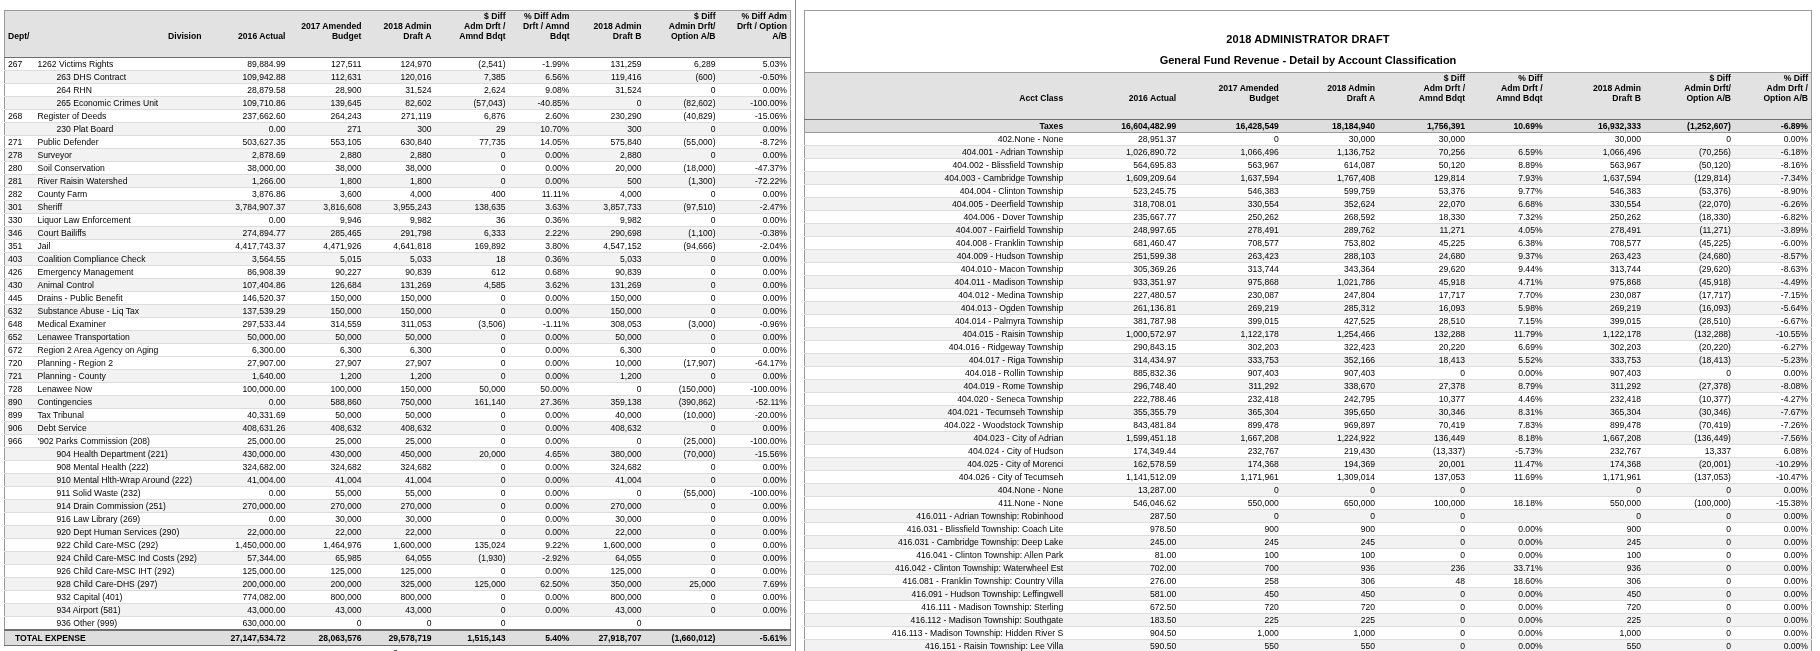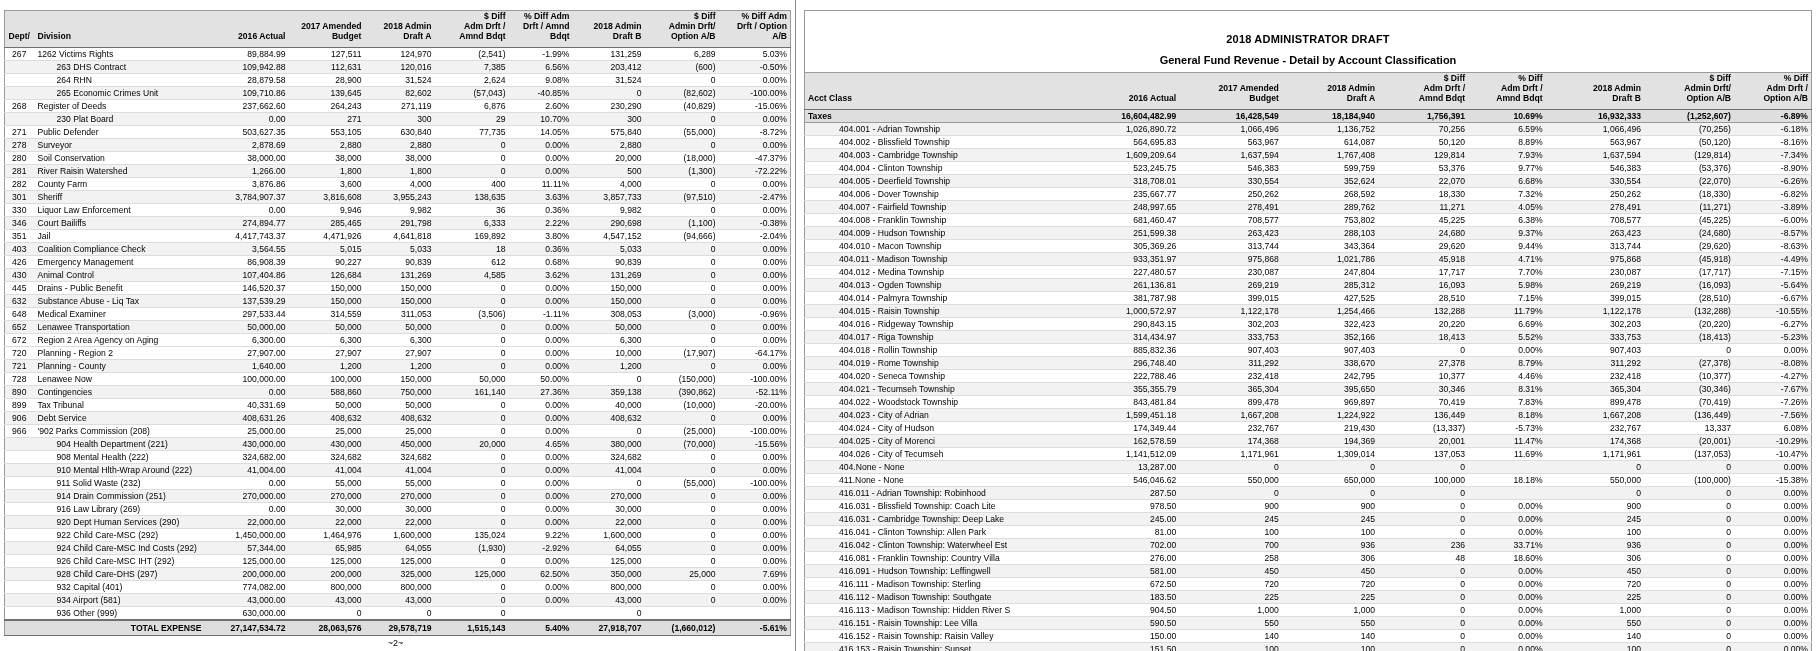--- a/index.html
+++ b/index.html
@@ -14,36 +14,36 @@
   .divider { width:1px; background:#8a8a8a; margin:0; height:651px; }
   .panel-right { width:1024px; height:651px; padding:10px 8px 0 8px; }
 
   table { border-collapse:collapse; font-size:8.6px; width:100%; table-layout:fixed; }
   td, th { padding:0 3px; white-space:nowrap; overflow:hidden; }
 
   
   .grid { border:1px solid #9a9a9a; }
   thead th {
     background:#e2e2e2; font-weight:bold; vertical-align:bottom;
-    line-height:1.18; padding-bottom:6px; font-size:8.6px;margin-top:40px;
+    line-height:1.18; padding-bottom:16px; font-size:8.6px;margin-top:40px;
   }
   .hdr-row th { border-bottom:1px solid #6f6f6f; }
   .num { text-align:right; }
-  .txt { text-align:left; }
+  .txt { text-align:right; }
   tbody tr { height:12.3px; }
   tbody td { border-bottom:1px solid #dcdcdc; line-height:12px; }
   tbody tr.alt td { background:#f2f2f2; }
   tbody tr.total td {
     background:#dedede; font-weight:bold;
     border-top:2px solid #6f6f6f; border-bottom:1px solid #6f6f6f;
     height:14px;
   }
   tbody tr.grouphdr td { font-weight:bold; background:#dedede;
     border-bottom:1px solid #9a9a9a; }
-  .c-dept { text-align:center; padding-right:4px; }
+  .c-dept { text-align:left; padding-right:4px; }
   .c-div  { text-align:left; }
   .indent1 { padding-left:22px; }
   .indent2 { padding-left:34px; }
   .pagenum { text-align:center; font-size:9px; margin-top:2px; }
 
   
   .title-box {
     border:1px solid #9a9a9a; border-bottom:0;
     text-align:center; padding:22px 0 6px 0; background:#fff;
   }
@@ -120,21 +120,21 @@
             <td class="num">5.03%</td>
           </tr>
           <tr class="alt">
             <td class="c-dept"></td>
             <td class="c-div indent1">263  DHS Contract</td>
             <td class="num">109,942.88</td>
             <td class="num">112,631</td>
             <td class="num">120,016</td>
             <td class="num">7,385</td>
             <td class="num">6.56%</td>
-            <td class="num">203,412</td>
+            <td class="num">119,416</td>
             <td class="num">(600)</td>
             <td class="num">-0.50%</td>
           </tr>
           <tr>
             <td class="c-dept"></td>
             <td class="c-div indent1">264  RHN</td>
             <td class="num">28,879.58</td>
             <td class="num">28,900</td>
             <td class="num">31,524</td>
             <td class="num">2,624</td>
@@ -629,21 +629,21 @@
             <td class="num">630,000.00</td>
             <td class="num">0</td>
             <td class="num">0</td>
             <td class="num">0</td>
             <td class="num"></td>
             <td class="num">0</td>
             <td class="num"></td>
             <td class="num"></td>
           </tr>
           <tr class="total">
-            <td colspan="2" class="c-div" style="padding-left: 10px; text-align: right;">TOTAL EXPENSE</td>
+            <td colspan="2" class="c-div" style="padding-left: 10px;">TOTAL EXPENSE</td>
             <td class="num">27,147,534.72</td>
             <td class="num">28,063,576</td>
             <td class="num">29,578,719</td>
             <td class="num">1,515,143</td>
             <td class="num">5.40%</td>
             <td class="num">27,918,707</td>
             <td class="num">(1,660,012)</td>
             <td class="num">-5.61%</td>
           </tr>
         </tbody>
@@ -688,20 +688,31 @@
             <td class="txt" style=" margin-left: 32px;">Taxes</td>
             <td class="num">16,604,482.99</td>
             <td class="num">16,428,549</td>
             <td class="num">18,184,940</td>
             <td class="num">1,756,391</td>
             <td class="num">10.69%</td>
             <td class="num">16,932,333</td>
             <td class="num">(1,252,607)</td>
             <td class="num">-6.89%</td>
           </tr>
+          <tr>
+            <td class="txt indent2">402.None - None</td>
+            <td class="num">28,951.37</td>
+            <td class="num">0</td>
+            <td class="num">30,000</td>
+            <td class="num">30,000</td>
+            <td class="num"></td>
+            <td class="num">30,000</td>
+            <td class="num">0</td>
+            <td class="num">0.00%</td>
+          </tr>
           <tr class="alt">
             <td class="txt indent2">404.001 - Adrian Township</td>
             <td class="num">1,026,890.72</td>
             <td class="num">1,066,496</td>
             <td class="num">1,136,752</td>
             <td class="num">70,256</td>
             <td class="num">6.59%</td>
             <td class="num">1,066,496</td>
             <td class="num">(70,256)</td>
             <td class="num">-6.18%</td>

